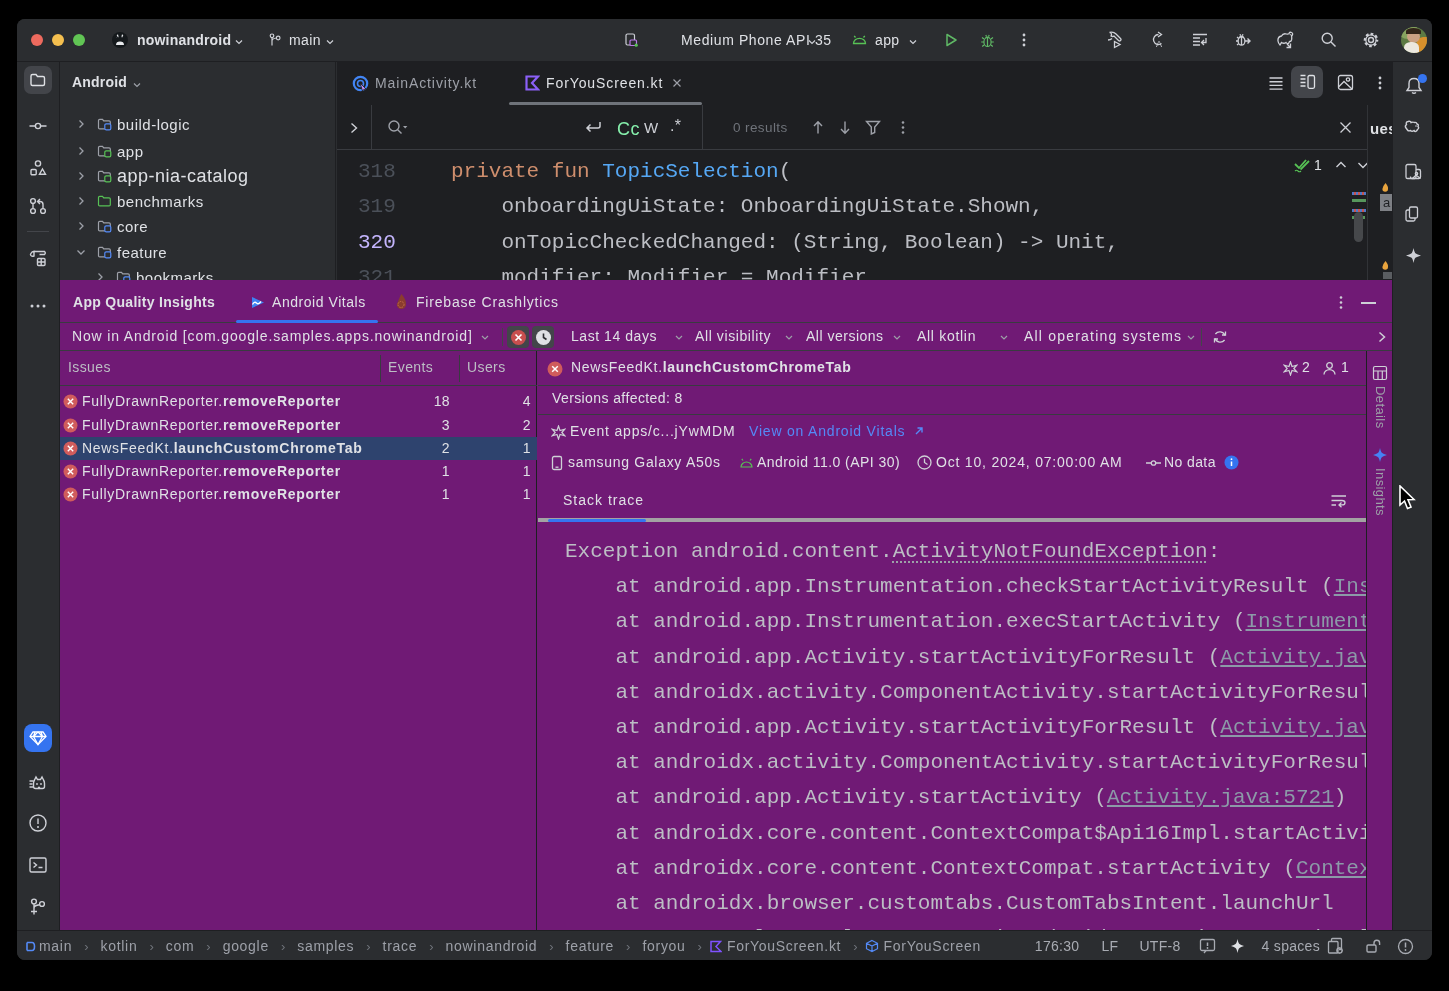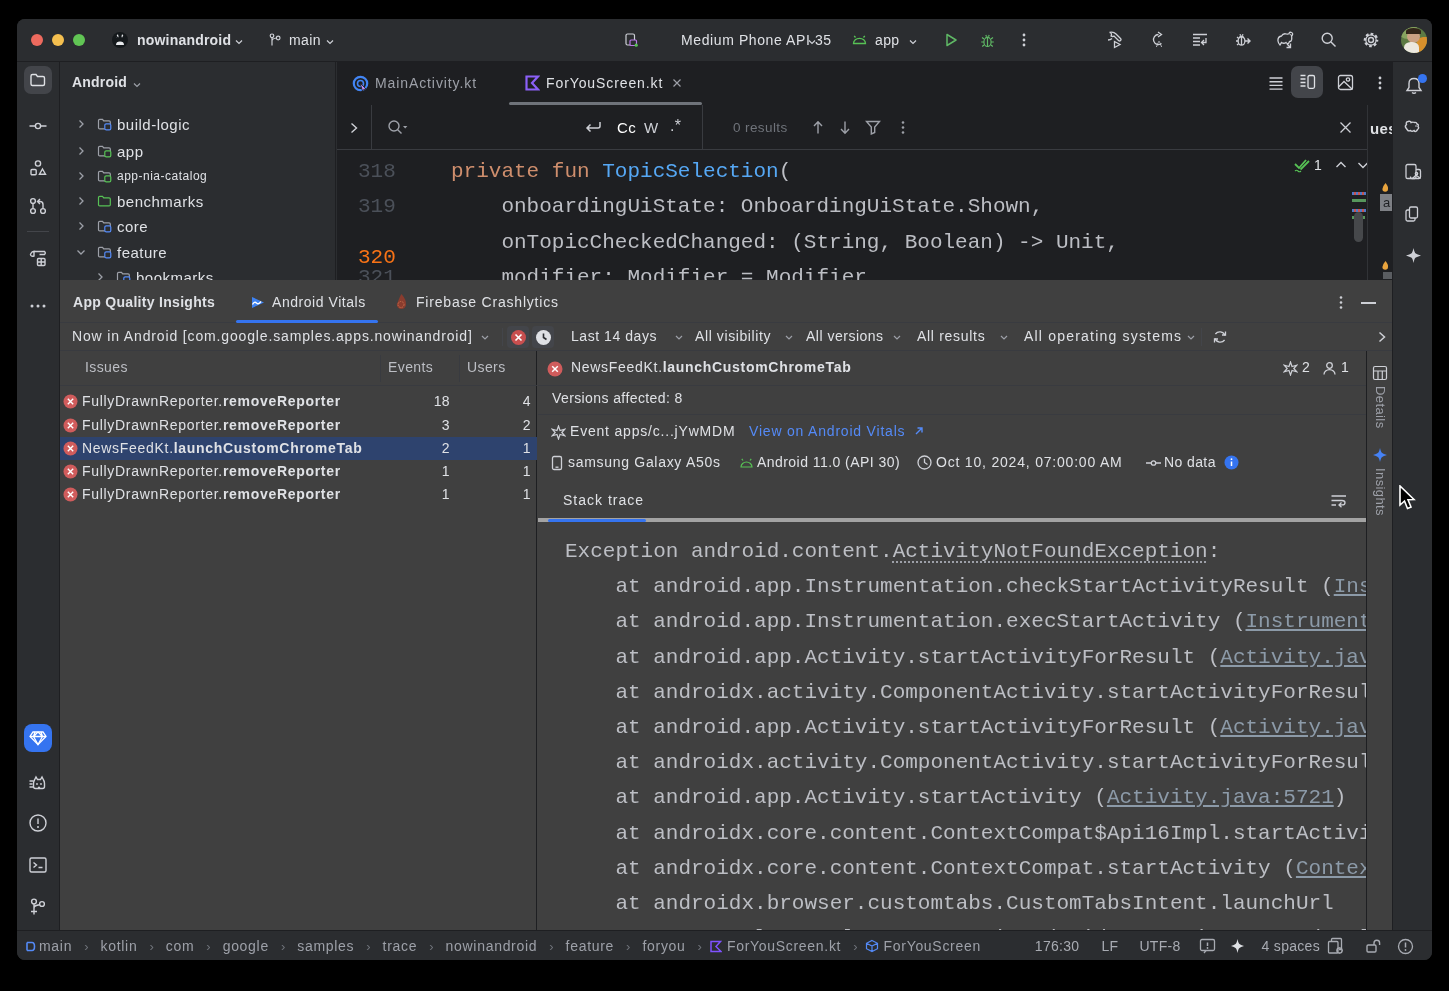--- a/index.html
+++ b/index.html
@@ -209,21 +209,21 @@
     <div class="txt" style="margin-left:5px;font-size:15px;letter-spacing:0.5px;">app</div>
   </div>
   <div class="a row" style="left:0;top:102px;height:24px;">
     <svg style="margin-left:15px;" width="12" height="12" viewBox="0 0 12 12">
           <path d="M4.5 2.5 L8 6 L4.5 9.5" stroke="#9da0a8" stroke-width="1.3" fill="none"></path>
         </svg>
     <svg style="margin-left:10px;" width="15" height="14" viewBox="0 0 15 14">
           <path d="M1.5 3.5 q0-1.2 1.2-1.2 l2.8 0 1.2 1.6 5.4 0 q1.2 0 1.2 1.2 l0 5.6 q0 1.2-1.2 1.2 l-9.4 0 q-1.2 0-1.2-1.2 z" fill="none" stroke="#9da0a8" stroke-width="1.2"></path>
           <rect x="7.8" y="6.8" width="6" height="6" rx="1.4" fill="#2b2d30" stroke="#57c255" stroke-width="1.2"></rect>
         </svg>
-    <div class="txt" style="margin-left:5px;font-size:12px;letter-spacing:0.5px;">app-nia-catalog</div>
+    <div class="txt" style="margin-left:5px;font-size:18px;letter-spacing:0.5px;">app-nia-catalog</div>
   </div>
   <div class="a row" style="left:0;top:127px;height:24px;">
     <svg style="margin-left:15px;" width="12" height="12" viewBox="0 0 12 12">
           <path d="M4.5 2.5 L8 6 L4.5 9.5" stroke="#9da0a8" stroke-width="1.3" fill="none"></path>
         </svg>
     <svg style="margin-left:10px;" width="15" height="14" viewBox="0 0 15 14">
           <path d="M1.5 3.5 q0-1.2 1.2-1.2 l2.8 0 1.2 1.6 5.4 0 q1.2 0 1.2 1.2 l0 5.6 q0 1.2-1.2 1.2 l-9.4 0 q-1.2 0-1.2-1.2 z" fill="none" stroke="#57c255" stroke-width="1.2"></path>
         </svg>
     <div class="txt" style="margin-left:5px;font-size:15px;letter-spacing:0.5px;">benchmarks</div>
   </div>
@@ -302,21 +302,21 @@
         </svg>
     <div class="a" style="left:34px;top:0;width:1px;height:45px;background:#393b40;"></div>
     <svg class="a" style="left:50px;top:14px;" width="22" height="17" viewBox="0 0 22 17" fill="none" stroke="#9da0a8" stroke-width="1.4">
           <circle cx="7" cy="7" r="5"></circle>
           <path d="M10.7 10.7 L14.5 14.5"></path>
           <path d="M16 7 l2.2 2.6 2.2-2.6 z" fill="#9da0a8" stroke="none"></path>
         </svg>
     <svg class="a" style="left:246px;top:14px;" width="20" height="16" viewBox="0 0 20 16" fill="none" stroke="#ced0d6" stroke-width="1.5">
           <path d="M17 3 v4 q0 2-2 2 L4 9 M7.5 5.5 L4 9 l3.5 3.5"></path>
         </svg>
-    <div class="a txt" style="left:280px;top:14px;font-size:15px;color:#ffffff;">Cc</div>
+    <div class="a txt" style="left:280px;top:14px;font-size:18px;color:#86efac;">Cc</div>
     <div class="a txt" style="left:307px;top:14px;font-size:15px;color:#ced0d6;">W</div>
     <div class="a txt" style="left:333px;top:12px;font-size:16px;color:#ced0d6;">.*</div>
     <div class="a" style="left:365px;top:0;width:1px;height:45px;background:#393b40;"></div>
     <div class="a txt dim" style="left:396px;top:15px;font-size:13.5px;">0 results</div>
     <svg class="a" style="left:474px;top:15px;" width="14" height="15" viewBox="0 0 14 15" fill="none" stroke="#9da0a8" stroke-width="1.4">
           <path d="M7 13.5 V2 M3 6 L7 1.8 L11 6"></path>
         </svg>
     <svg class="a" style="left:501px;top:15px;" width="14" height="15" viewBox="0 0 14 15" fill="none" stroke="#9da0a8" stroke-width="1.4">
           <path d="M7 1.5 V13 M3 9 L7 13.2 L11 9"></path>
         </svg>
@@ -329,21 +329,21 @@
           <circle cx="7" cy="12.5" r="1.3"></circle>
         </svg>
     <svg class="a" style="left:1001px;top:15px;" width="15" height="15" viewBox="0 0 15 15">
           <path d="M2.5 2.5 L12.5 12.5 M12.5 2.5 L2.5 12.5" stroke="#ced0d6" stroke-width="1.3"></path>
         </svg>
   </div>
 
   <div class="a mono" style="left:0;top:88px;width:1055px;height:130px;font-size:21px;color:#bcbec4;">
     <div class="a" style="left:21px;top:10px;width:36px;text-align:right;color:#4b5059;">318</div>
     <div class="a" style="left:21px;top:45px;width:36px;text-align:right;color:#4b5059;">319</div>
-    <div class="a" style="left:21px;top:96px;width:36px;text-align:left;color:#f97316;">320</div>
+    <div class="a" style="left:21px;top:81px;width:36px;text-align:left;color:#c4b5fd;">320</div>
     <div class="a" style="left:21px;top:116px;width:36px;text-align:right;color:#4b5059;">321</div>
     <div class="a" style="left:114px;top:10px;white-space:pre;"><span style="color:#cf8e6d;">private fun </span><span style="color:#56a8f5;">TopicSelection</span>(</div>
     <div class="a" style="left:114px;top:45px;white-space:pre;">    onboardingUiState: OnboardingUiState.Shown,</div>
     <div class="a" style="left:114px;top:81px;white-space:pre;">    onTopicCheckedChanged: (String, Boolean) -&gt; Unit,</div>
     <div class="a" style="left:114px;top:116px;white-space:pre;">    modifier: Modifier = Modifier</div>
   </div>
 
   <div class="a row" style="left:956px;top:95px;height:16px;">
     <svg width="18" height="16" viewBox="0 0 18 16">
           <path d="M2 7 L6 11 L13 3" stroke="#57c255" stroke-width="1.8" fill="none"></path>
@@ -370,21 +370,21 @@
   <svg class="a" style="left:13px;top:77px;" width="9" height="10" viewBox="0 0 9 10">
         <path d="M4.5 1 q3 3.5 2.5 6 a2.8 2.8 0 0 1 -5.6 0 Q1.5 4.5 4.5 1z" fill="#e8a33d"></path>
       </svg>
   <div class="a" style="left:12px;top:89px;width:13px;height:17px;background:#7e8085;color:#1e1f22;font-size:13px;font-family:'Liberation Sans';text-align:center;line-height:17px;">a</div>
   <svg class="a" style="left:13px;top:155px;" width="9" height="10" viewBox="0 0 9 10">
         <path d="M4.5 1 q3 3.5 2.5 6 a2.8 2.8 0 0 1 -5.6 0 Q1.5 4.5 4.5 1z" fill="#e8a33d"></path>
       </svg>
   <div class="a" style="left:15px;top:167px;width:10px;height:7px;background:#5a5d61;"></div>
 </div>
 
-<div class="a" id="bottom" style="left:43px;top:261px;width:1332px;height:650px;background:#404040;">
+<div class="a" id="bottom" style="left:43px;top:261px;width:1332px;height:650px;background:#701a75;">
 
   <div class="a" style="left:0;top:0;width:1332px;height:43px;border-bottom:1px solid #393b40;">
     <div class="a txt" style="left:13px;top:14px;font-weight:bold;letter-spacing:0.3px;">App Quality Insights</div>
     <svg class="a" style="left:190px;top:15px;" width="16" height="15" viewBox="0 0 16 15">
           <path d="M2 2 L14 7.5 L2 13 z" fill="#3d82f2"></path>
           <path d="M2.5 9.5 q2-3.5 4-1.5 q2 2 4.5-1.5" stroke="#fff" stroke-width="1.3" fill="none"></path>
         </svg>
     <div class="a txt" style="left:212px;top:14px;letter-spacing:0.55px;">Android Vitals</div>
     <div class="a" style="left:176px;top:40px;width:142px;height:3px;background:#3574f0;border-radius:2px;"></div>
     <svg class="a" style="left:334px;top:13px;" width="15" height="18" viewBox="0 0 15 18">
@@ -423,41 +423,41 @@
           <path d="M2 3 L5 6 L8 3" stroke="#9da0a8" stroke-width="1.2" fill="none"></path>
         </svg>
     <div class="a txt" style="left:635px;top:5px;letter-spacing:0.6px;">All visibility</div>
     <svg class="a" style="left:724px;top:10px;" width="10" height="10" viewBox="0 0 10 10">
           <path d="M2 3 L5 6 L8 3" stroke="#9da0a8" stroke-width="1.2" fill="none"></path>
         </svg>
     <div class="a txt" style="left:746px;top:5px;letter-spacing:0.5px;">All versions</div>
     <svg class="a" style="left:832px;top:10px;" width="10" height="10" viewBox="0 0 10 10">
           <path d="M2 3 L5 6 L8 3" stroke="#9da0a8" stroke-width="1.2" fill="none"></path>
         </svg>
-    <div class="a txt" style="left:857px;top:5px;letter-spacing:0.7px;">All results</div>
+    <div class="a txt" style="left:857px;top:5px;letter-spacing:0.7px;">All kotlin</div>
     <svg class="a" style="left:939px;top:10px;" width="10" height="10" viewBox="0 0 10 10">
           <path d="M2 3 L5 6 L8 3" stroke="#9da0a8" stroke-width="1.2" fill="none"></path>
         </svg>
     <div class="a txt" style="left:964px;top:5px;letter-spacing:1.2px;">All operating systems</div>
     <svg class="a" style="left:1126px;top:10px;" width="10" height="10" viewBox="0 0 10 10">
           <path d="M2 3 L5 6 L8 3" stroke="#9da0a8" stroke-width="1.2" fill="none"></path>
         </svg>
     <div class="a" style="left:1141px;top:5px;width:1px;height:18px;background:#43454a;"></div>
     <svg class="a" style="left:1152px;top:6px;" width="16" height="16" viewBox="0 0 16 16" fill="none" stroke="#ced0d6" stroke-width="1.3">
           <path d="M13 6.5 A5.5 5.5 0 0 0 3.4 5 M3 9.5 A5.5 5.5 0 0 0 12.6 11"></path>
           <path d="M13.5 2.5 V6 H10 M2.5 13.5 V10 H6"></path>
         </svg>
     <svg class="a" style="left:1316px;top:7px;" width="12" height="14" viewBox="0 0 12 14">
           <path d="M3.5 2.5 L8.5 7 L3.5 11.5" stroke="#ced0d6" stroke-width="1.5" fill="none"></path>
         </svg>
   </div>
 
   <div class="a" style="left:0;top:71px;width:477px;height:579px;border-right:1px solid #1e1f22;">
     <div class="a" style="left:0;top:0;width:477px;height:35px;border-bottom:1px solid #393b40;">
-      <div class="a txt" style="left:25px;top:8px;color:#bcbec4;">Issues</div>
+      <div class="a txt" style="left:8px;top:8px;color:#bcbec4;">Issues</div>
       <div class="a" style="left:320px;top:4px;width:1px;height:27px;background:#393b40;"></div>
       <div class="a txt" style="left:328px;top:8px;color:#bcbec4;">Events</div>
       <div class="a" style="left:399px;top:4px;width:1px;height:27px;background:#393b40;"></div>
       <div class="a txt" style="left:407px;top:8px;color:#bcbec4;">Users</div>
     </div>
     <div class="a" style="left:0;top:39.4px;width:477px;height:23.2px;">
       <svg class="a" style="left:3px;top:4px;" width="15" height="15" viewBox="0 0 15 15">
             <circle cx="7.5" cy="7.5" r="7" fill="#d05c5c"></circle>
             <path d="M4.8 4.8 L10.2 10.2 M10.2 4.8 L4.8 10.2" stroke="#fff" stroke-width="1.4"></path>
           </svg>

